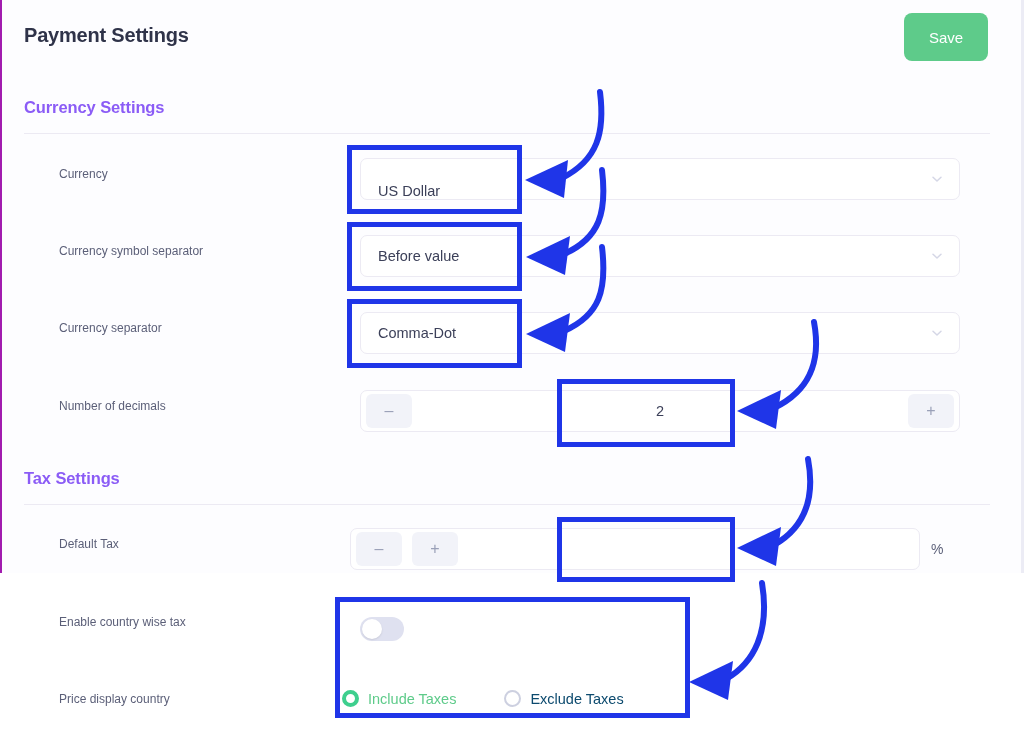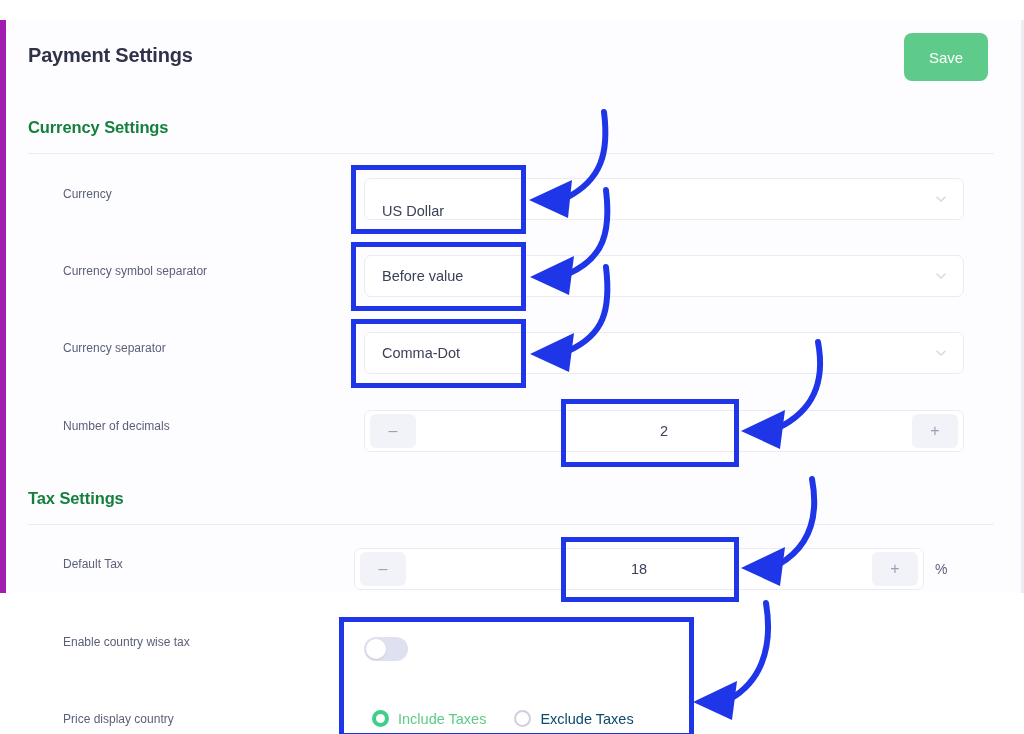--- a/index.html
+++ b/index.html
@@ -6,23 +6,22 @@
   html, body {
     width: 1024px; height: 734px;
     font-family: "Liberation Sans", sans-serif;
     background: #ffffff;
     overflow: hidden;
   }
   #root {
     position: relative;
     width: 1024px; height: 573px;
     background: #fdfdff;
-    border-left: 6px solid #a21caf;
+    border-left: 2px solid #a21caf;
     border-right: 3px solid #ececf5;
-    margin-top: 20px;
   }
 
   
   .page-title {
     position: absolute; left: 22px; top: 24px;
     font-size: 20px; font-weight: bold; color: #2f3349;
     letter-spacing: -0.2px;
   }
   .save-button {
     position: absolute; right: 33px; top: 13px;
@@ -31,21 +30,21 @@
     border: none; border-radius: 8px;
     color: #ffffff; font-size: 15px; font-weight: normal;
     font-family: "Liberation Sans", sans-serif;
     cursor: pointer;
     display: flex; align-items: center; justify-content: center;
   }
 
   
   .section-heading {
     position: absolute; left: 22px;
-    font-size: 16.5px; font-weight: bold; color: #15803d;
+    font-size: 16.5px; font-weight: bold; color: #8b5cf6;
     letter-spacing: -0.1px;
   }
   .divider {
     position: absolute; left: 22px; width: 966px; height: 1px;
     background: #eceaf3;
   }
 
   
   .field-label {
     position: absolute; left: 57px;
@@ -113,22 +112,22 @@
   .toggle-knob {
     position: absolute; left: 2px; top: 2px;
     width: 20px; height: 20px;
     background: #ffffff;
     border-radius: 50%;
     box-shadow: 0 1px 2px rgba(0,0,0,0.10);
   }
 
   
   .radio-group {
-    position: absolute; left: 366px;
-    display: flex; align-items: center; gap: 28px;
+    position: absolute; left: 340px;
+    display: flex; align-items: center; gap: 48px;
   }
   .radio-option {
     display: flex; align-items: center; gap: 9px;
     cursor: pointer;
   }
   .radio-mark {
     width: 17px; height: 17px; border-radius: 50%;
     border: 2px solid #cdd0e0;
     background: #ffffff;
     flex: 0 0 auto;
@@ -198,21 +197,20 @@
     <span class="stepper-value">2</span>
     <button class="stepper-btn">+</button>
   </div>
 
   <div class="section-heading" style="top:469px;">Tax Settings</div>
   <div class="divider" style="top:504px;"></div>
 
   <div class="field-label" style="top:537px;">Default Tax</div>
   <div class="stepper" style="left:348px; width:570px; top:528px;">
     <button class="stepper-btn">–</button>
-    <span class="stepper-value">18</span>
     <button class="stepper-btn">+</button>
   </div>
   <div class="stepper-suffix" style="left:929px; top:541px;">%</div>
 
   <div class="field-label" style="top:615px;">Enable country wise tax</div>
   <div class="toggle-switch" style="top:617px;">
     <div class="toggle-knob"></div>
   </div>
 
   <div class="field-label" style="top:692px;">Price display country</div>

